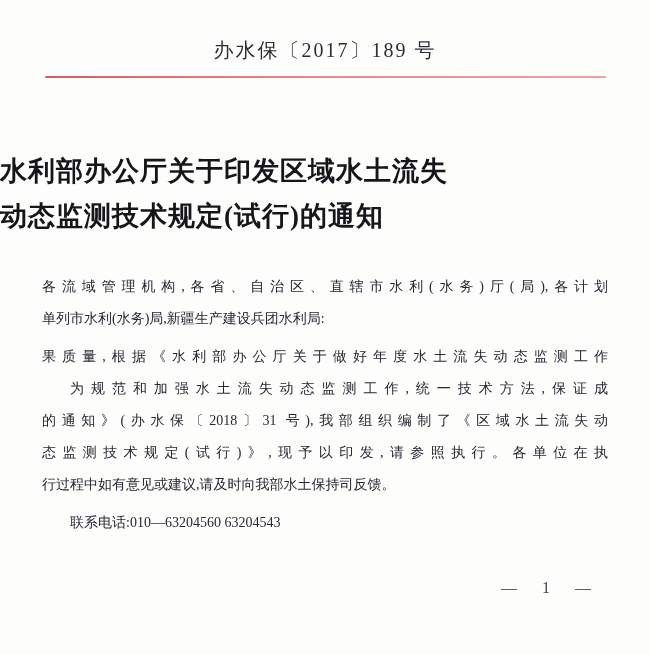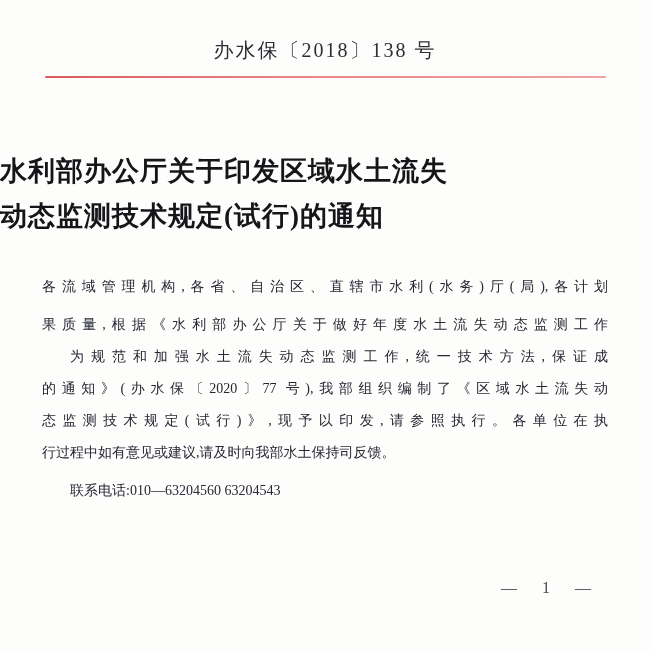--- a/index.html
+++ b/index.html
@@ -70,36 +70,37 @@
     word-spacing: 7px;
     white-space: pre;
     color: #46474d;
   }
 </style>
 </head>
 <body>
 
 <div class="page">
 
-  <div class="doc-number">办水保〔2018〕138 号</div>
+  <div class="doc-number">办水保〔2017〕189 号</div>
 
   <div class="red-line"></div>
 
   <div class="title">
     <div>水利部办公厅关于印发区域水土流失</div>
     <div>动态监测技术规定(试行)的通知</div>
   </div>
 
   <div class="body-text">
     <div class="line fill">各流域管理机构,各省、自治区、直辖市水利(水务)厅(局),各计划</div>
+    <div class="line">单列市水利(水务)局,新疆生产建设兵团水利局:</div>
 
     <div class="para">
       <div class="line fill">果质量,根据《水利部办公厅关于做好年度水土流失动态监测工作</div>
       <div class="line fill indent">为规范和加强水土流失动态监测工作,统一技术方法,保证成</div>
-      <div class="line fill">的通知》(办水保〔2020〕77 号),我部组织编制了《区域水土流失动</div>
+      <div class="line fill">的通知》(办水保〔2018〕31 号),我部组织编制了《区域水土流失动</div>
       <div class="line fill">态监测技术规定(试行)》,现予以印发,请参照执行。各单位在执</div>
       <div class="line">行过程中如有意见或建议,请及时向我部水土保持司反馈。</div>
     </div>
 
     <div class="contact first">联系电话:010—63204560 63204543</div>
   </div>
 
   <div class="page-number">— 1 —</div>
 
 </div>

